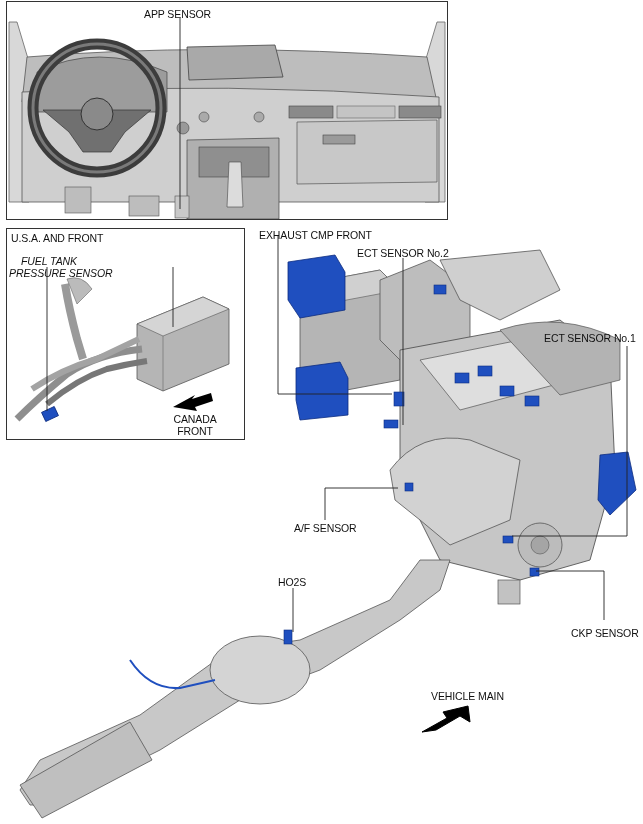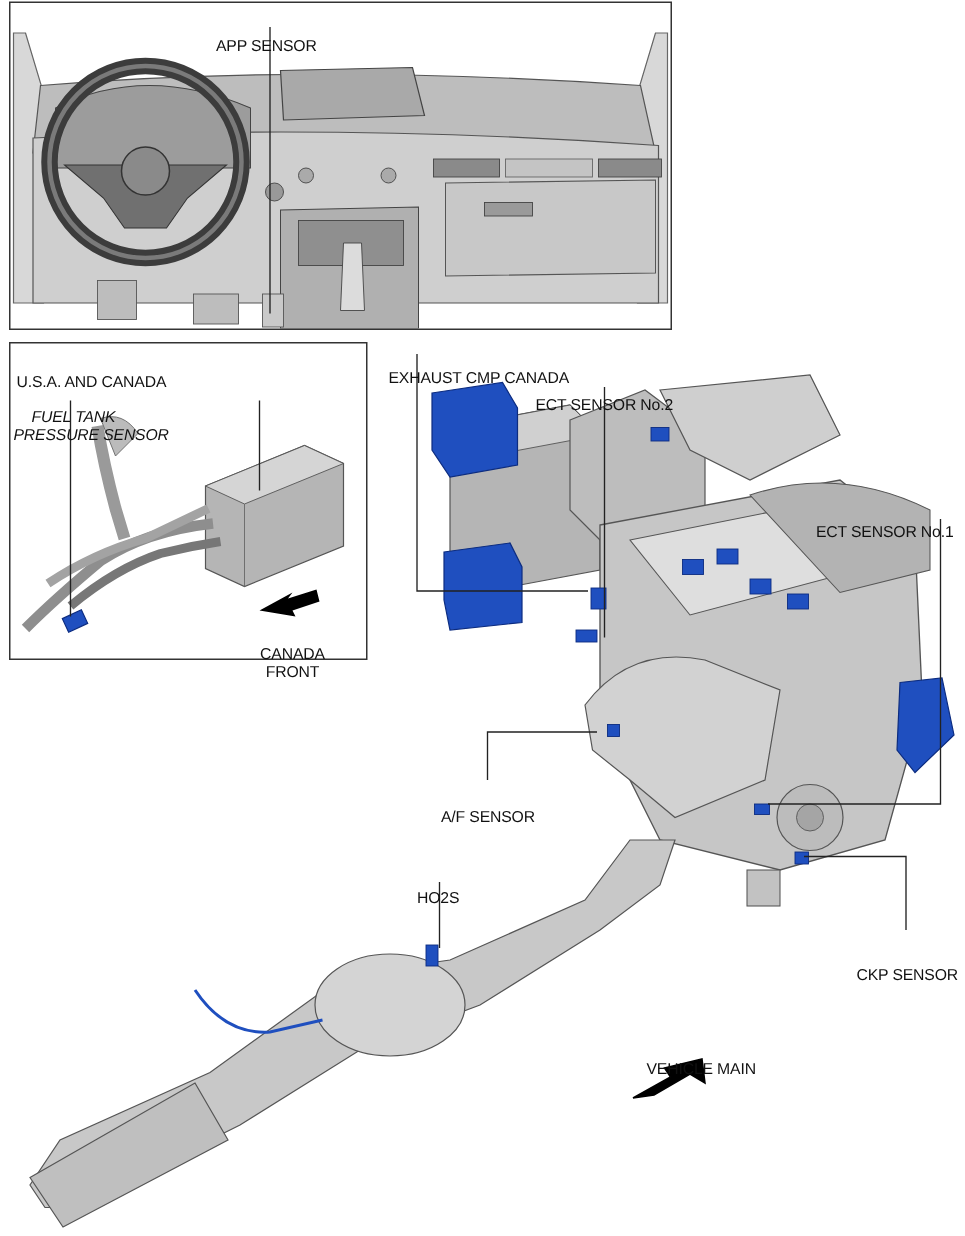--- a/index.html
+++ b/index.html
@@ -1,18 +1,18 @@
 <!DOCTYPE html>
 <html><head>
 <meta charset="utf-8">
 <style>
   html, body { margin:0; padding:0; background:#ffffff; }
   body { width:643px; height:824px; position:relative; overflow:hidden;
          font-family:"Liberation Sans", sans-serif; color:#111; }
-  .lbl { position:absolute; font-size:10.5px; line-height:12px; white-space:nowrap; color:#111; letter-spacing:-0.1px;margin-top:17px; }
+  .lbl { position:absolute; font-size:10.5px; line-height:12px; white-space:nowrap; color:#111; letter-spacing:-0.1px; }
   .center { text-align:center; }
   .panel { position:absolute; border:1.5px solid #333; background:#fff; box-sizing:border-box; }
   svg { position:absolute; left:0; top:0; }
 </style>
 </head>
 <body>
 
 <div class="panel" style="left:6px;top:1px;width:442px;height:219px;">
   <svg width="440" height="217">
 
@@ -70,21 +70,21 @@
     <path d="M40 175 Q70 150 100 140 Q120 135 140 132" fill="none" stroke="#777" stroke-width="6"></path>
     <path d="M25 160 Q55 140 90 130 L132 110" fill="none" stroke="#a3a3a3" stroke-width="6"></path>
 
     <rect x="36" y="180" width="14" height="10" fill="#1f4fbf" stroke="#0c2c80" stroke-width="0.8" transform="rotate(-25 43 185)"></rect>
 
     <line x1="40" y1="38" x2="40" y2="182" stroke="#222" stroke-width="0.9"></line>
     <line x1="166" y1="38" x2="166" y2="98" stroke="#222" stroke-width="0.9"></line>
 
     <path d="M166 178 L188 166 L185 170 L204 164 L206 172 L188 178 L190 182 Z" fill="#000"></path>
   </svg>
-  <div class="lbl" style="left:4px;top:3px;">U.S.A. AND CANADA</div>
+  <div class="lbl" style="left:4px;top:3px;">U.S.A. AND FRONT</div>
   <div class="lbl center" style="left:2px;top:26px;width:80px;font-style:italic;">
     <div>FUEL TANK</div>
     <div>PRESSURE SENSOR</div>
   </div>
   <div class="lbl center" style="left:160px;top:184px;width:56px;">
     <div>CANADA</div>
     <div>FRONT</div>
   </div>
 </div>
 
@@ -137,19 +137,19 @@
   <polyline points="278,236 278,394 392,394" fill="none" stroke="#222" stroke-width="0.9"></polyline>
   <line x1="403" y1="258" x2="403" y2="425" stroke="#222" stroke-width="0.9"></line>
   <polyline points="627,346 627,536 512,536" fill="none" stroke="#222" stroke-width="0.9"></polyline>
   <polyline points="325,520 325,488 398,488" fill="none" stroke="#222" stroke-width="0.9"></polyline>
   <line x1="293" y1="588" x2="293" y2="632" stroke="#222" stroke-width="0.9"></line>
   <polyline points="604,620 604,571 536,571" fill="none" stroke="#222" stroke-width="0.9"></polyline>
 
   <path d="M422 732 L447 718 L443 712 L468 706 L470 722 L460 716 L436 730 Z" fill="#000" stroke="#000" stroke-width="1"></path>
 </svg>
 
-<div class="lbl" style="left:259px;top:229px;">EXHAUST CMP CANADA</div>
+<div class="lbl" style="left:259px;top:229px;">EXHAUST CMP FRONT</div>
 <div class="lbl" style="left:357px;top:247px;">ECT SENSOR No.2</div>
 <div class="lbl" style="left:544px;top:332px;">ECT SENSOR No.1</div>
 <div class="lbl" style="left:294px;top:522px;">A/F SENSOR</div>
 <div class="lbl" style="left:278px;top:576px;">HO2S</div>
 <div class="lbl" style="left:571px;top:627px;">CKP SENSOR</div>
 <div class="lbl" style="left:431px;top:690px;">VEHICLE MAIN</div>
 
 </body></html>

